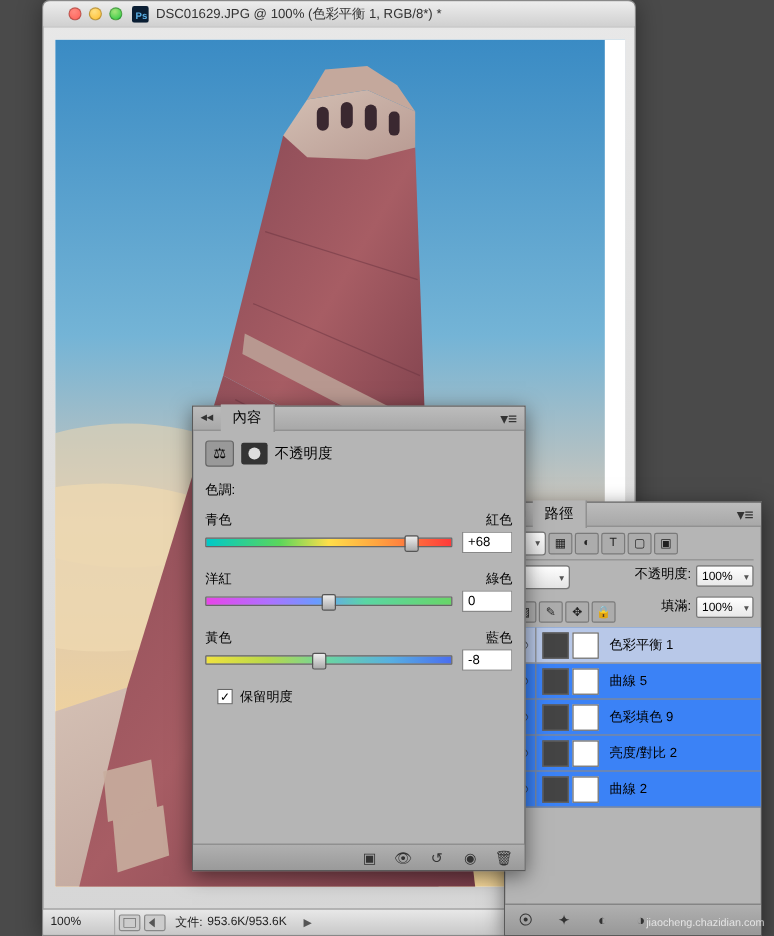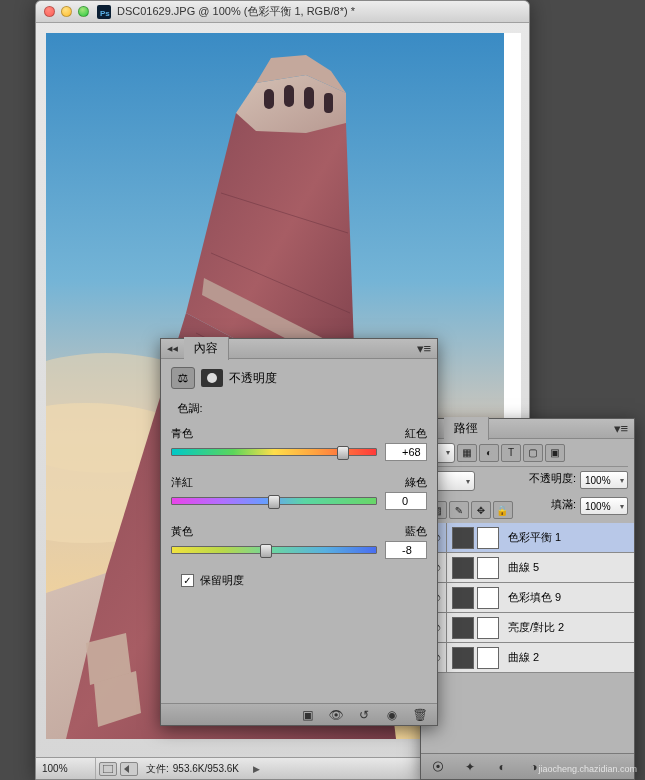--- a/index.html
+++ b/index.html
@@ -1,20 +1,20 @@
 <!DOCTYPE html>
 <html><head>
 <meta charset="utf-8">
 <style>
 *{margin:0;padding:0;box-sizing:border-box;font-family:Arial,"Microsoft YaHei",sans-serif;-webkit-user-select:none}
 body{width:645px;height:780px;background:#4a4a4a;position:relative;overflow:hidden}
 
 
 .doc-window{position:absolute;left:35px;top:0;width:495px;height:780px;background:linear-gradient(#e8e8e8,#d6d6d6);border:1px solid #888;border-radius:6px 6px 0 0;box-shadow:0 2px 20px rgba(0,0,0,.4)}
-.titlebar{height:22px;display:flex;align-items:center;padding:0 8px;border-bottom:1px solid #a0a0a0;background:linear-gradient(#ededed,#d0d0d0);border-radius:6px 6px 0 0}
+.titlebar{height:22px;display:flex;align-items:center;padding:0 21px;border-bottom:1px solid #a0a0a0;background:linear-gradient(#ededed,#d0d0d0);border-radius:6px 6px 0 0}
 .traffic{display:flex;gap:6px;margin-right:8px}
 .tl{width:11px;height:11px;border-radius:50%;border:1px solid rgba(0,0,0,.25)}
 .tl.r{background:radial-gradient(circle at 40% 30%,#ff8a80,#ff5f57)}
 .tl.y{background:radial-gradient(circle at 40% 30%,#ffe082,#ffbd2e)}
 .tl.g{background:radial-gradient(circle at 40% 30%,#a5e57b,#28c940)}
 .title-text{font-size:11px;color:#333;display:flex;align-items:center;gap:6px}
 .title-text svg{flex-shrink:0}
 .canvas-area{position:absolute;left:10px;top:32px;width:475px;height:706px;background:#fff}
 .tower-img{width:100%;height:100%;display:block}
 .status-bar{position:absolute;bottom:0;left:0;right:0;height:22px;background:linear-gradient(#e8e8e8,#c8c8c8);border-top:1px solid #999;display:flex;align-items:center;font-size:10px;color:#222}
@@ -32,54 +32,54 @@
 
 .props-panel{left:160px;top:338px;width:278px;height:388px}
 .props-body{padding:8px 10px}
 .adj-row{display:flex;align-items:center;gap:6px;margin-bottom:12px}
 .adj-icon{width:24px;height:22px;background:#999;border:1px solid #666;border-radius:3px;display:flex;align-items:center;justify-content:center;font-size:12px}
 .mask-icon{width:22px;height:18px;background:#333;border-radius:2px;display:flex;align-items:center;justify-content:center}
 .mask-icon::after{content:"";width:10px;height:10px;border-radius:50%;background:#ddd}
 .adj-title{font-size:12px}
 
 .tone-row{display:flex;align-items:center;margin:6px 0 10px}
-.tone-label{width:38px;text-align:center;font-size:11px}
+.tone-label{width:38px;text-align:left;font-size:11px}
 .tone-select{flex:1;height:20px;margin-left:6px;background:linear-gradient(#fff,#e8e8e8);border:2px solid #d6346a;border-radius:3px;display:flex;align-items:center;padding:0 6px;position:relative;font-size:11px}
 .tone-select::after{content:"";position:absolute;right:6px;width:8px;height:8px;background:linear-gradient(#ddd,#aaa);border:1px solid #777;border-radius:2px}
 
 .slider-row{margin:8px 0 14px}
 .slider-labels{display:flex;justify-content:space-between;font-size:11px;margin-bottom:2px}
 .slider-wrap{display:flex;align-items:center;gap:8px}
 .gradient-track{flex:1;height:8px;border:1px solid #666;border-radius:1px;position:relative}
 .gradient-track.cyan-red{background:linear-gradient(90deg,#00c8c8,#5bd65b 30%,#ffde4a 50%,#ffa340 70%,#ff3a3a)}
 .gradient-track.mag-green{background:linear-gradient(90deg,#e844e8,#b070ff 25%,#6a9bff 45%,#5ad6a4 65%,#68d668)}
 .gradient-track.yel-blue{background:linear-gradient(90deg,#f0e23e,#b8d84a 25%,#6ad4a4 50%,#58b0e0 75%,#4a6ef0)}
 .thumb{position:absolute;top:-3px;width:12px;height:14px;background:linear-gradient(#eee,#aaa);border:1px solid #555;border-radius:2px;transform:translateX(-50%)}
-.value-box{width:42px;height:18px;background:#fff;border:1px solid #888;font-size:11px;text-align:left;padding:0 16px;display:flex;align-items:center}
+.value-box{width:42px;height:18px;background:#fff;border:1px solid #888;font-size:11px;text-align:left;padding:0 4px;display:flex;align-items:center}
 
 .preserve-row{display:flex;align-items:center;gap:6px;margin-top:8px;margin-left:10px}
 .checkbox{width:13px;height:13px;background:#fff;border:1px solid #666;display:flex;align-items:center;justify-content:center;font-size:10px;color:#000}
 
 .panel-foot{position:absolute;bottom:0;left:0;right:0;height:22px;background:linear-gradient(#b0b0b0,#9a9a9a);border-top:1px solid #888;display:flex;align-items:center;padding:0 6px;gap:6px}
 .foot-spacer{flex:1}
 .foot-btn{width:22px;height:16px;display:flex;align-items:center;justify-content:center;color:#333;font-size:12px}
 
 
 .layers-panel{left:420px;top:418px;width:215px;height:362px}
 .layers-body{padding:4px 6px 0 6px}
 .tool-row{display:flex;align-items:center;gap:2px;height:24px;border-bottom:1px solid #8f8f8f;padding-bottom:4px;margin-bottom:4px}
 .sq-btn{width:20px;height:18px;background:#acacac;border:1px solid #7a7a7a;border-radius:2px;display:flex;align-items:center;justify-content:center;font-size:10px;color:#222}
 .select{height:20px;background:linear-gradient(#fff,#e4e4e4);border:1px solid #777;border-radius:3px;display:flex;align-items:center;padding:0 4px;font-size:10px;position:relative}
 .select::after{content:"▾";position:absolute;right:4px;font-size:8px;color:#555}
 .opacity-row,.fill-row{display:flex;align-items:flex-start;justify-content:flex-end;height:26px;gap:4px;font-size:11px}
 .pct-box{width:48px;height:18px;background:linear-gradient(#fff,#e8e8e8);border:1px solid #777;border-radius:2px;display:flex;align-items:center;padding:0 4px;font-size:10px;position:relative}
 .pct-box::after{content:"▾";position:absolute;right:3px;font-size:8px;color:#555}
 .lock-row{display:flex;align-items:center;height:26px;gap:2px;margin-right:4px}
 
-.layer-list{background:#e5e5e5}
+.layer-list{background:#3b82f6}
 .layer-item{height:30px;border-bottom:1px solid #8a8a8a;display:flex;align-items:center}
 .layer-item.selected{background:#b8c8e8}
 .eye-col{width:26px;height:100%;border-right:1px solid #888;display:flex;align-items:center;justify-content:center}
 .eye-icon{font-size:12px;color:#333}
 .layer-thumbs{display:flex;align-items:center;gap:3px;padding:0 5px}
 .layer-thumb{width:22px;height:22px;background:#fff;border:1px solid #666}
 .layer-thumb.dark{background:#444}
 .layer-name{font-size:11px;padding-left:4px}
 
 .layers-foot{position:absolute;bottom:0;left:0;right:0;height:26px;background:linear-gradient(#b0b0b0,#989898);border-top:1px solid #7a7a7a;display:flex;align-items:center;padding:0 30px 0 6px;gap:10px}

